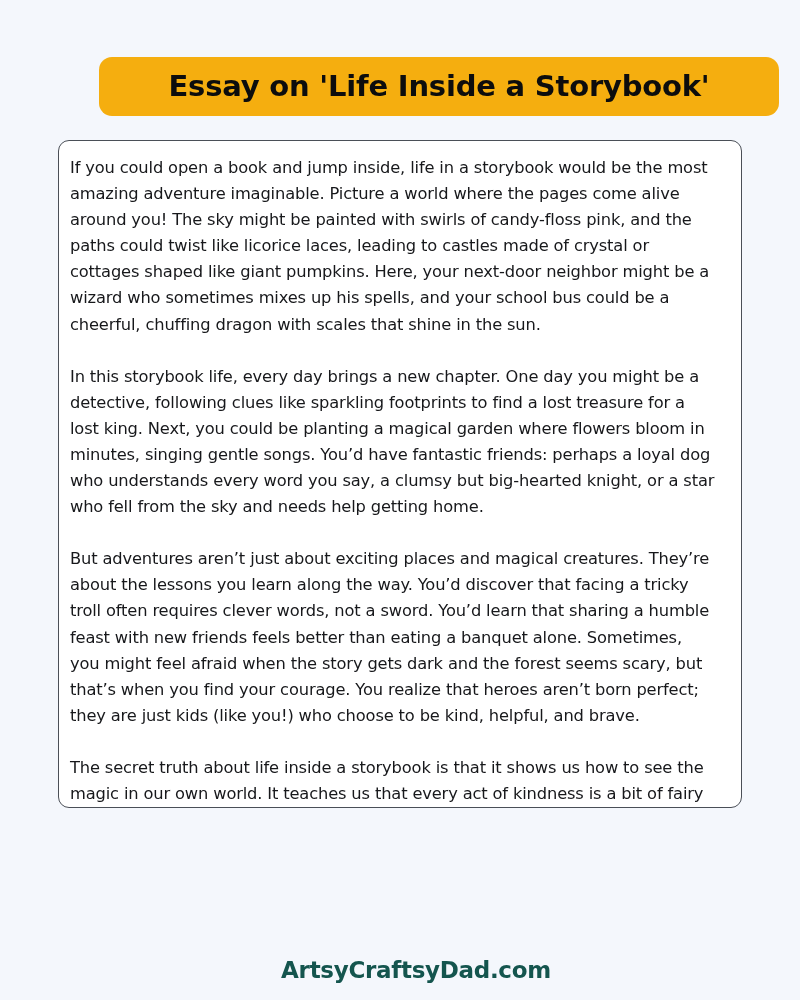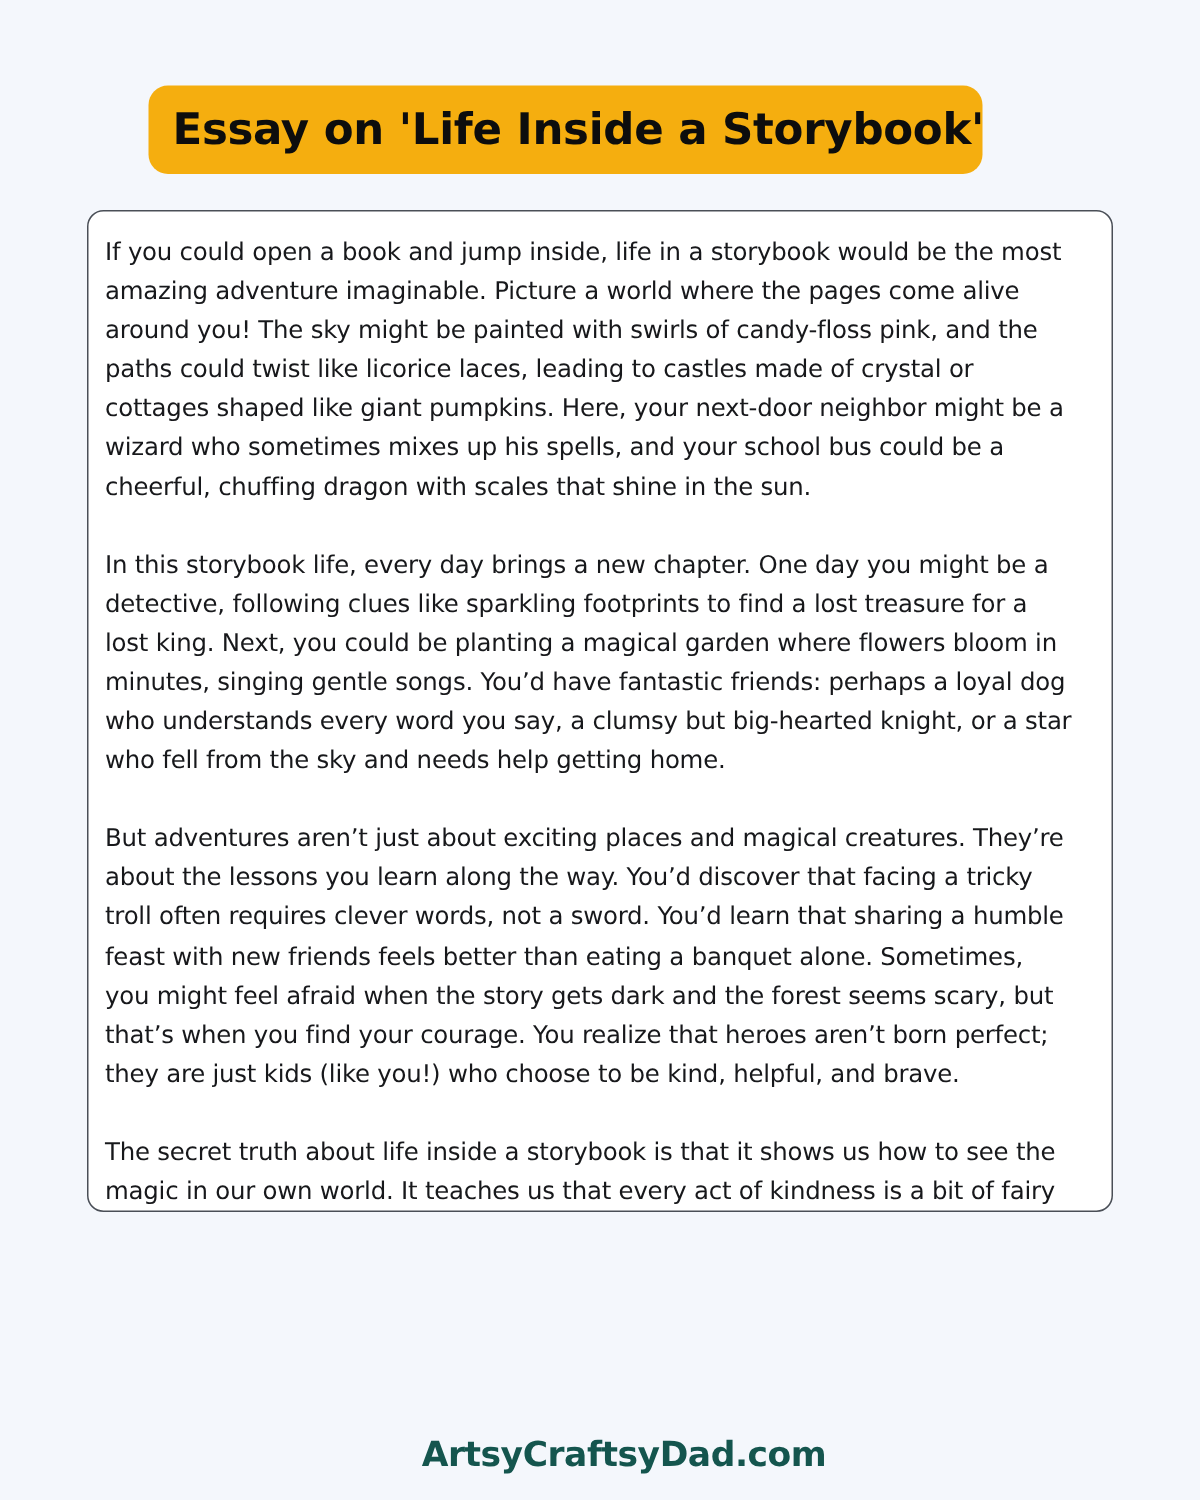--- a/index.html
+++ b/index.html
@@ -19,27 +19,27 @@
     inset: 0;
     display: flex;
     flex-direction: column;
     align-items: center;
   }
   
   .title-badge {
     position: absolute;
     left: 99px;
     top: 57px;
-    width: 556px;
+    width: 680px;
     height: 59px;
     background: #f5ae0f;
     border-radius: 13px;
     display: flex;
     align-items: center;
-    justify-content: flex-start;
+    justify-content: center;
     box-sizing: border-box;
     padding: 0 16px;
   }
   .title-text {
     font-family: "DejaVu Sans", sans-serif;
     font-size: 29px;
     font-weight: bold;
     color: #0d0d0d;
     letter-spacing: -0.2px;
     line-height: 1;

